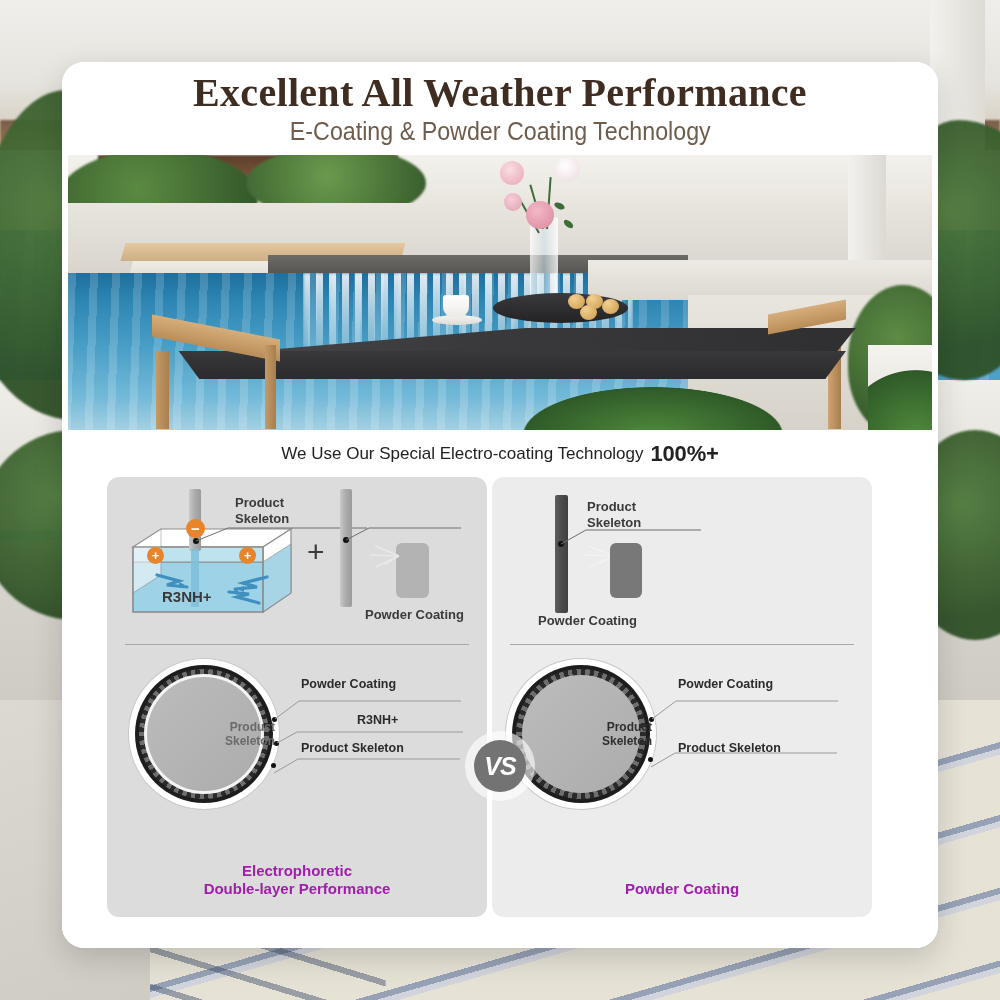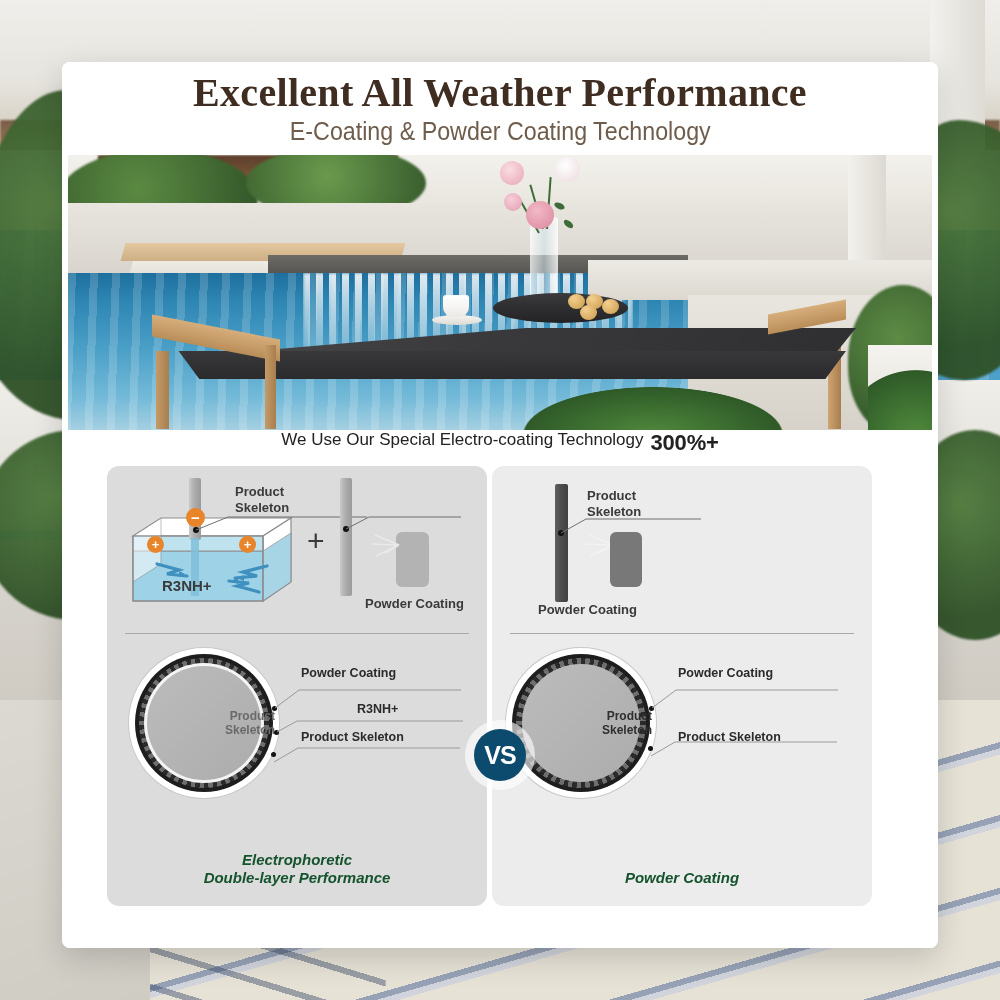--- a/index.html
+++ b/index.html
@@ -42,21 +42,21 @@
   .bg-plant.p3{left:880px;top:120px;width:170px;height:260px;}
   .bg-plant.p4{left:900px;top:430px;width:150px;height:210px;border-radius:50%;}
   .bg-planter{position:absolute;background:linear-gradient(180deg,#efeee9,#dedbd3);border-radius:3px;}
   .bg-planter.b1{left:-10px;top:380px;width:150px;height:150px;}
   .bg-planter.b2{left:905px;top:380px;width:130px;height:160px;}
   .bg-col{position:absolute;left:930px;top:0;width:55px;height:330px;
      background:linear-gradient(90deg,#f2f1ed,#dedbd4);}
 
   
   .card{position:absolute;left:62px;top:62px;width:876px;height:886px;
-     background:#fff;border-radius:8px;box-shadow:0 10px 30px rgba(0,0,0,.16);overflow:hidden;}
+     background:#fff;border-radius:22px;box-shadow:0 10px 30px rgba(0,0,0,.16);overflow:hidden;}
 
   .head{height:93px;display:flex;flex-direction:column;align-items:center;justify-content:center;
      background:#fff;}
   .head h1{margin:0;font-family:"Liberation Serif",serif;font-weight:bold;
      font-size:40px;letter-spacing:.3px;color:#402d22;line-height:1.05;}
   .head h2{margin:4px 0 0 0;font-family:"Liberation Sans",sans-serif;font-weight:normal;
      font-size:25px;color:#6e5c4c;line-height:1.1;transform:scaleX(.93);transform-origin:center;}
 
   
   .hero{position:absolute;left:6px;top:93px;width:864px;height:275px;overflow:hidden;background:#cfd9dd;}
@@ -129,39 +129,39 @@
      background:radial-gradient(circle at 35% 30%,#f3cf8e,#cb9a4c);}
   .vase{position:absolute;left:462px;top:62px;width:28px;height:88px;
      background:linear-gradient(90deg,rgba(255,255,255,.75),rgba(210,228,235,.55),rgba(255,255,255,.8));
      border-radius:3px 3px 8px 8px;}
   .stem{position:absolute;width:2px;background:#3f6b38;transform-origin:bottom center;}
   .rose{position:absolute;border-radius:50%;}
   .leaf{position:absolute;width:11px;height:6px;border-radius:50%;background:#3f6b38;}
 
   
   .compare{position:absolute;left:0;top:368px;width:876px;height:518px;background:#fff;}
-  .tagline{height:36px;display:flex;align-items:flex-start;justify-content:center;gap:7px;
+  .tagline{height:47px;display:flex;align-items:center;justify-content:center;gap:7px;
      font-size:17px;color:#222;}
   .tagline .strong{font-weight:bold;font-size:22px;letter-spacing:-.2px;}
 
   .panels{position:relative;display:flex;gap:5px;padding:0 45px;}
   .panel{position:relative;width:380px;height:440px;border-radius:12px;}
   .panel.left{background:#dcdcdc;}
   .panel.right{background:#ececec;}
 
   .panel-top{position:relative;height:160px;}
   .panel-div{position:absolute;left:18px;right:18px;top:167px;height:1px;background:#a9a9a9;}
   .panel-mid{position:relative;height:215px;margin-top:8px;}
   .panel-caption{position:absolute;left:0;right:0;bottom:18px;text-align:center;
-     font-size:15px;font-weight:bold;color:#14532d;line-height:1.25;font-style:italic;}
+     font-size:15px;font-weight:bold;color:#a21caf;line-height:1.25;}
 
   .vs{position:absolute;left:50%;top:289px;transform:translate(-50%,-50%);
-     width:52px;height:52px;border-radius:50%;background:#0c4a6e;color:#fff;
+     width:52px;height:52px;border-radius:50%;background:#737373;color:#fff;
      display:flex;align-items:center;justify-content:center;
-     font-size:25px;font-weight:bold;letter-spacing:-1px;
+     font-size:25px;font-weight:bold;font-style:italic;letter-spacing:-1px;
      box-shadow:0 0 0 9px rgba(255,255,255,.62);z-index:5;}
 
   
   .tank{position:absolute;left:20px;top:40px;width:170px;height:100px;}
   .tank svg{display:block;}
   .lbl{position:absolute;font-size:13px;font-weight:bold;color:#3a3a3a;line-height:1.22;}
   .plus-sign{position:absolute;font-size:30px;color:#3a3a3a;font-weight:normal;}
   .bar{position:absolute;border-radius:2px;}
   .bar.light{background:linear-gradient(90deg,#c9c9c9,#adadad 45%,#9a9a9a);}
   .bar.dark{background:linear-gradient(90deg,#5e5e5e,#4d4d4d 45%,#3f3f3f);}
@@ -257,21 +257,21 @@
       <div class="saucer"></div>
       <div class="cup"></div>
       <div class="h-fern"></div>
       <div class="h-fern2"></div>
     </div>
 
     <div class="compare">
 
       <div class="tagline">
         <span>We Use Our Special Electro-coating Technology</span>
-        <span class="strong">300%+</span>
+        <span class="strong">100%+</span>
       </div>
 
       <div class="panels">
 
         <div class="panel left">
           <div class="panel-top">
 
             <div class="tank">
               <svg width="170" height="110" viewBox="0 0 170 110">
                 <polygon points="6,30 34,12 164,12 136,30" fill="#ffffff" stroke="#8d8d8d" stroke-width="1.2"></polygon>

